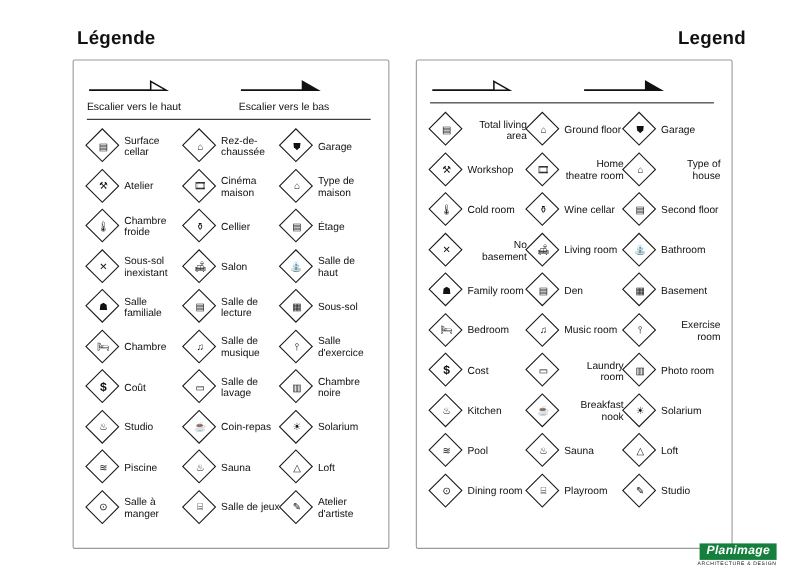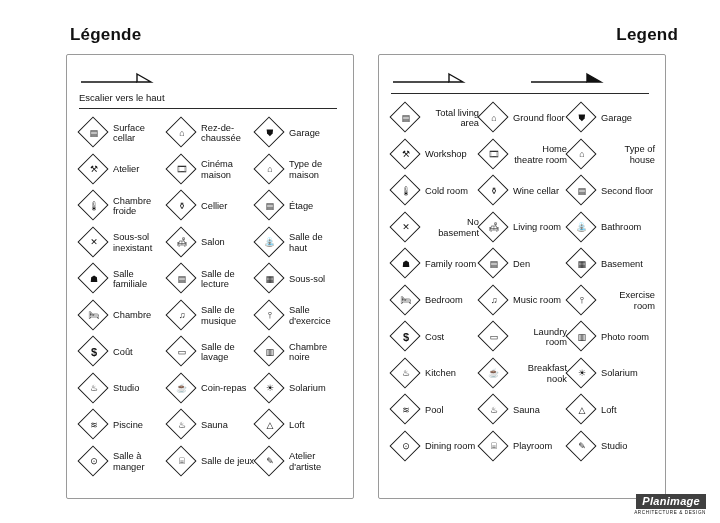--- a/index.html
+++ b/index.html
@@ -124,21 +124,21 @@
   }
 
   
   .logo {
     position: absolute;
     right: 14px;
     bottom: 8px;
     text-align: right;
   }
   .logo .brand {
-    background: #404040;
+    background: #15803d;
     color: #fff;
     font-size: 11px;
     font-weight: bold;
     font-style: italic;
     padding: 1px 6px 2px 6px;
     display: inline-block;
     letter-spacing: 0.3px;
   }
   .logo .tag {
     font-size: 4.6px;
@@ -159,20 +159,29 @@
       <div class="stairs-row">
         <div class="stairs-item">
           <div class="stairs-art">
             <svg width="80" height="20" viewBox="0 0 80 20">
               <line x1="2" y1="13" x2="58" y2="13" stroke="#111" stroke-width="1.6"></line>
               <path d="M58 5 L72 13 L58 13 Z" fill="none" stroke="#111" stroke-width="1.4"></path>
             </svg>
           </div>
           <div class="stairs-label">Escalier vers le haut</div>
         </div>
+        <div class="stairs-item second">
+          <div class="stairs-art">
+            <svg width="80" height="20" viewBox="0 0 80 20">
+              <line x1="2" y1="13" x2="58" y2="13" stroke="#111" stroke-width="1.6"></line>
+              <path d="M58 5 L72 13 L58 13 Z" fill="#111" stroke="#111" stroke-width="1.4"></path>
+            </svg>
+          </div>
+          <div class="stairs-label">Escalier vers le bas</div>
+        </div>
       </div>
       <div class="stairs-divider"></div>
 
       <div class="grid">
 
         <div class="cell">
             <span class="glyph">
               <span class="dia"></span>
               <span class="inner">▤</span>
             </span>

